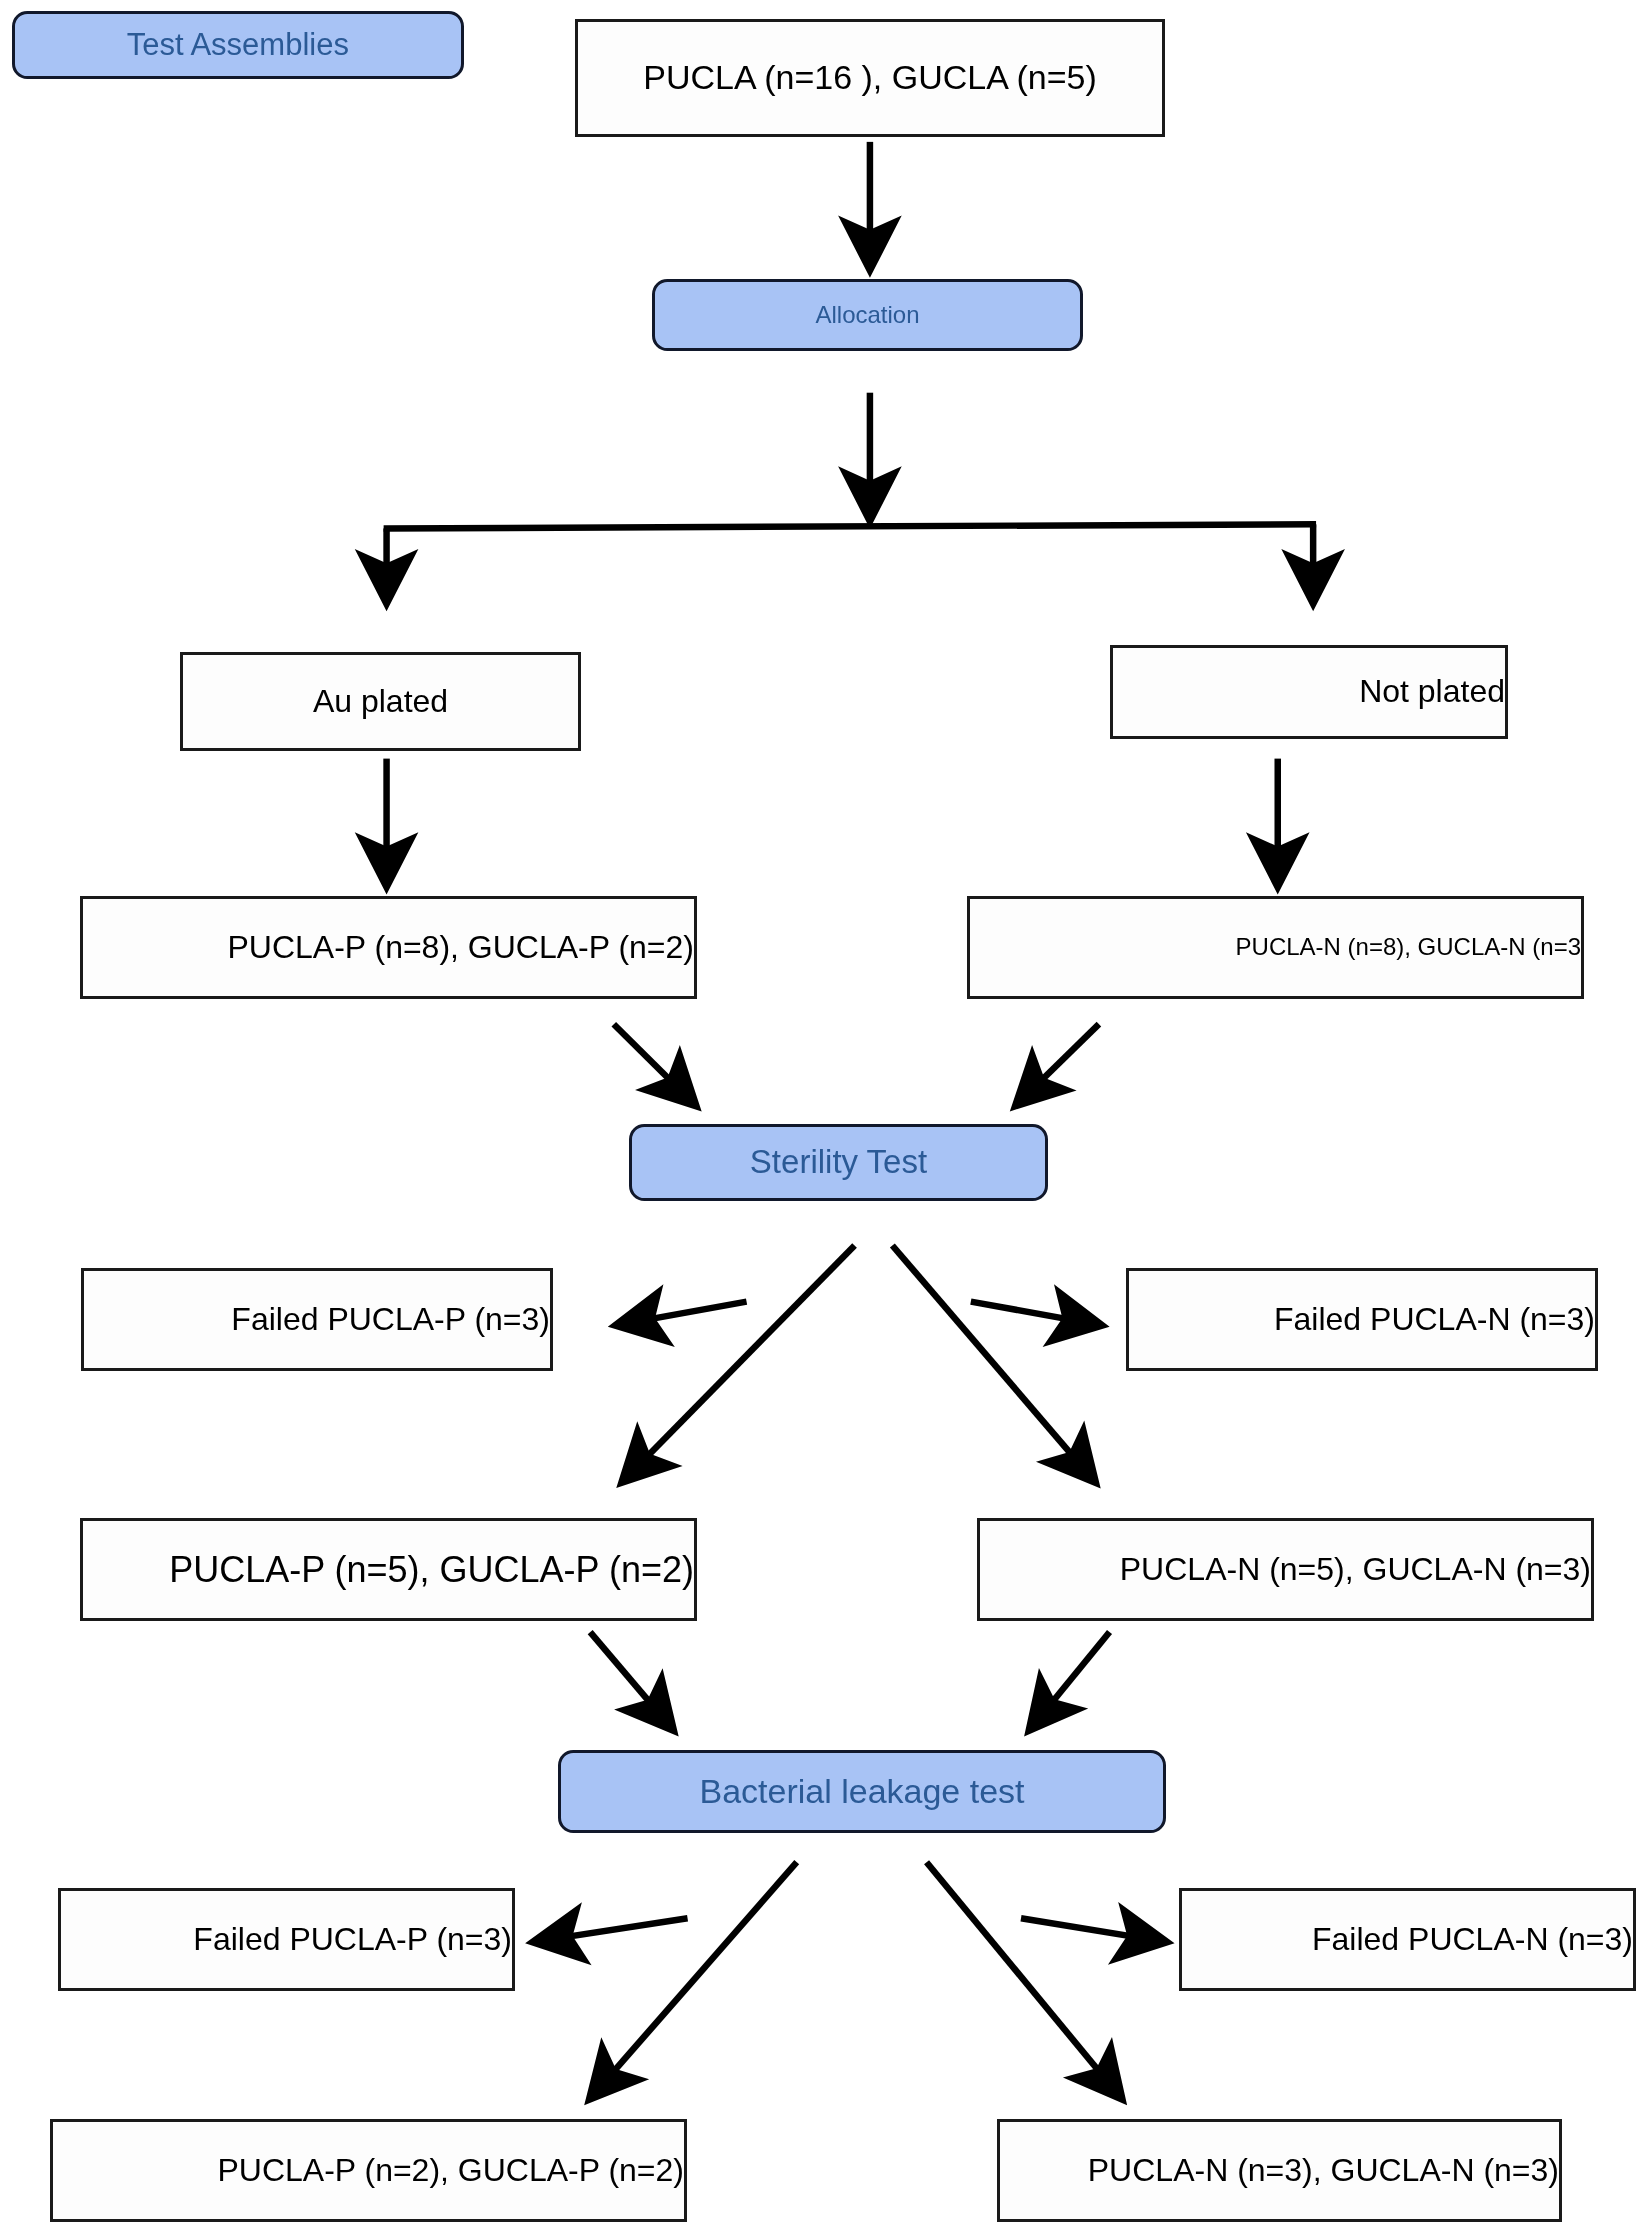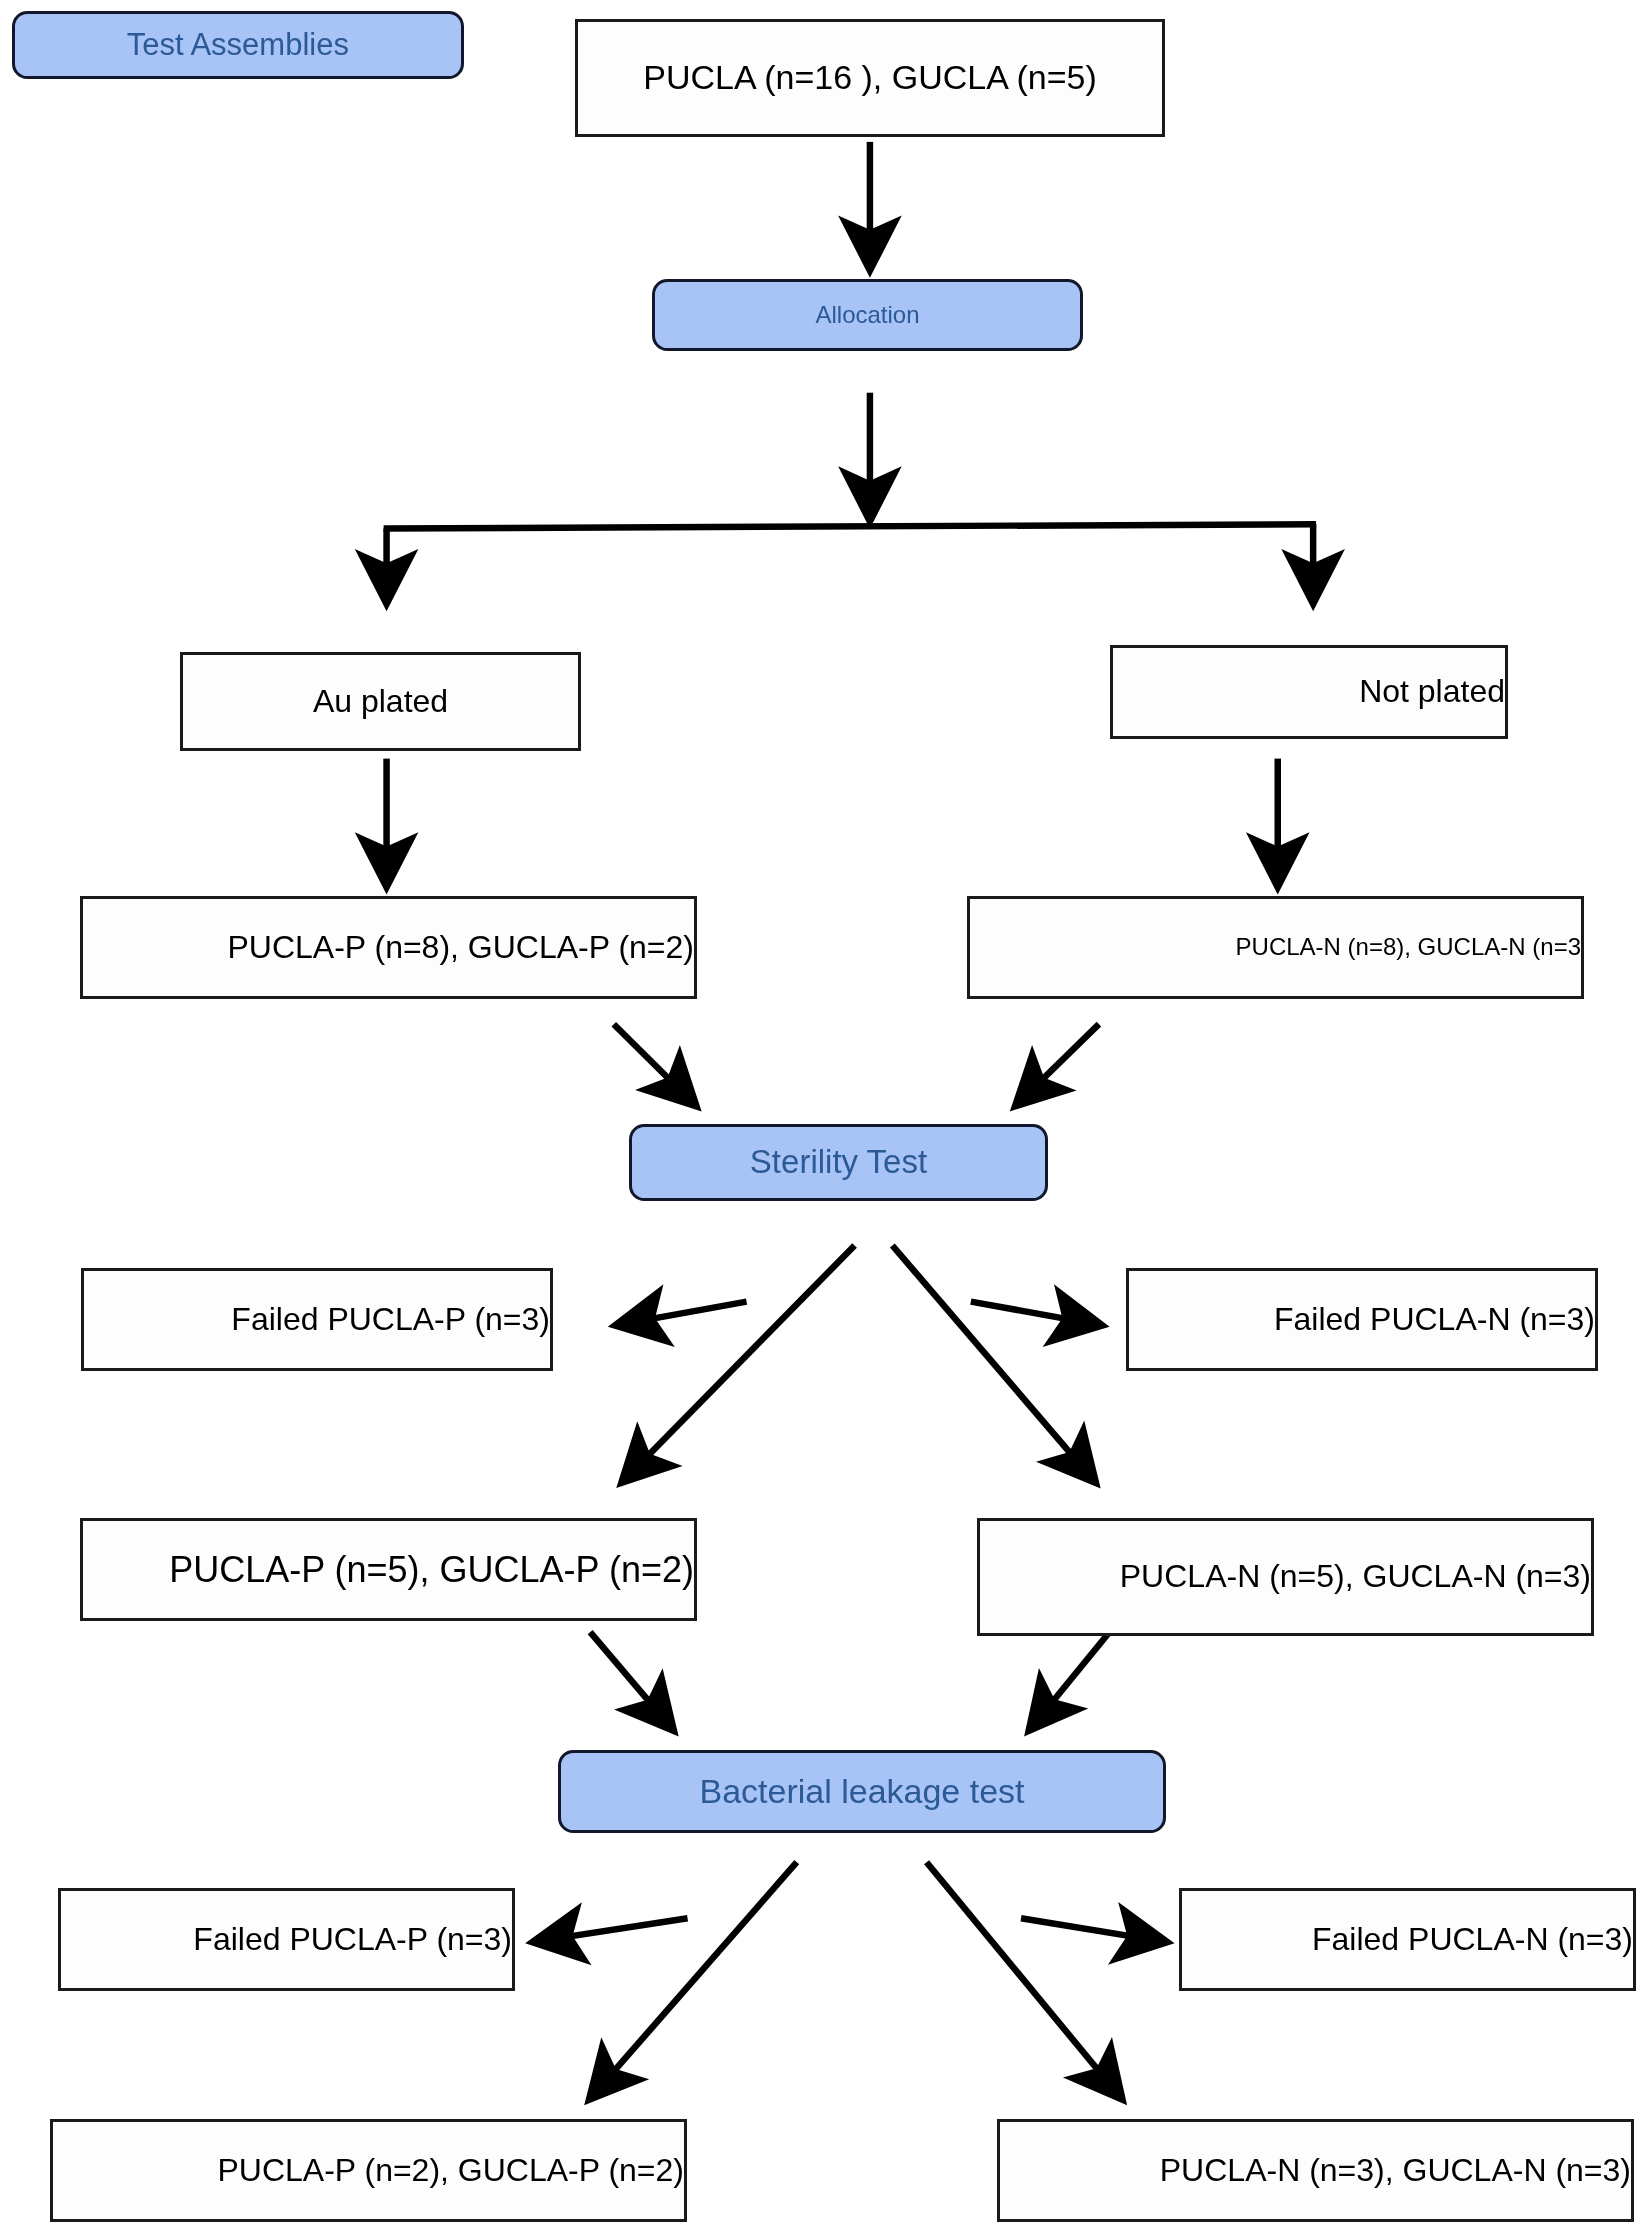--- a/index.html
+++ b/index.html
@@ -154,38 +154,38 @@
   </div>
 
   <div class="node box left-align" style="left:1126px; top:1268px; width:472px; height:103px; font-size:32px;">
     <span class="lbl">Failed PUCLA-N (n=3)</span>
   </div>
 
   <div class="node box left-align" style="left:80px; top:1518px; width:617px; height:103px; font-size:36px;">
     <span class="lbl">PUCLA-P (n=5), GUCLA-P (n=2)</span>
   </div>
 
-  <div class="node box left-align" style="left:977px; top:1518px; width:617px; height:118px; font-size:32px;">
+  <div class="node box left-align" style="left:977px; top:1518px; width:617px; height:103px; font-size:32px;">
     <span class="lbl">PUCLA-N (n=5), GUCLA-N (n=3)</span>
   </div>
 
   <div class="node stage" style="left:558px; top:1750px; width:608px; height:83px; font-size:34px;">
     <span class="lbl">Bacterial leakage test</span>
   </div>
 
   <div class="node box left-align" style="left:58px; top:1888px; width:457px; height:103px; font-size:32px;">
     <span class="lbl">Failed PUCLA-P (n=3)</span>
   </div>
 
   <div class="node box left-align" style="left:1179px; top:1888px; width:457px; height:103px; font-size:32px;">
     <span class="lbl">Failed PUCLA-N (n=3)</span>
   </div>
 
   <div class="node box left-align" style="left:50px; top:2119px; width:637px; height:103px; font-size:32px;">
     <span class="lbl">PUCLA-P (n=2), GUCLA-P (n=2)</span>
   </div>
 
-  <div class="node box left-align" style="left:997px; top:2119px; width:637px; height:103px; font-size:32px;">
+  <div class="node box left-align" style="left:997px; top:2119px; width:565px; height:103px; font-size:32px;">
     <span class="lbl">PUCLA-N (n=3), GUCLA-N (n=3)</span>
   </div>
 
 </div>
 
 
 </body></html>

